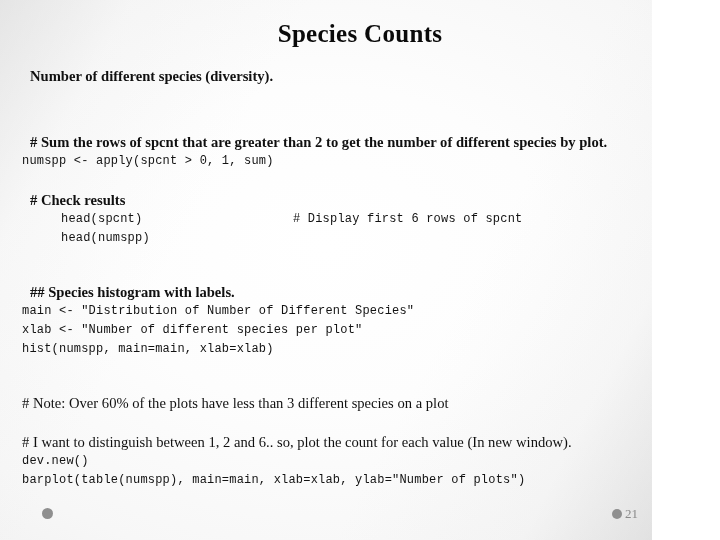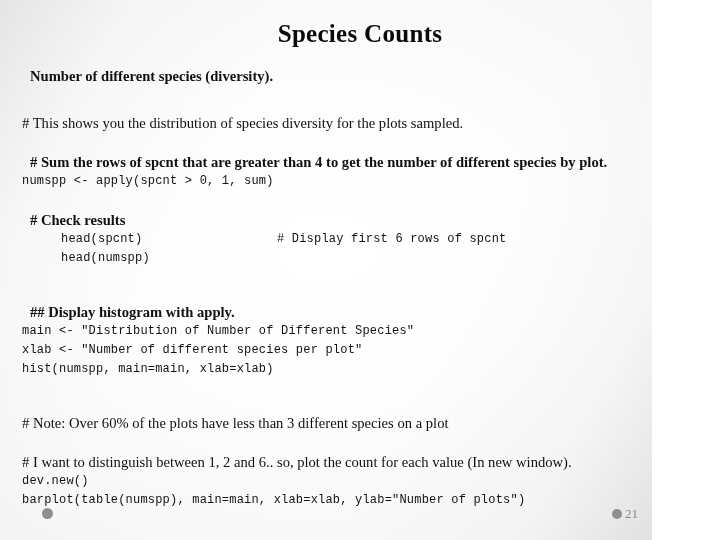--- a/index.html
+++ b/index.html
@@ -90,20 +90,21 @@
     display: flex;
     align-items: baseline;
   }
   .two-col .c1 {
     width: 216px;
     flex: 0 0 216px;
     margin-left: 39px;
   }
   .two-col .c2 {
     flex: 1 1 auto;
+    margin-left: 16px;
   }
 
   .footer-bullet {
     position: absolute;
     left: 42px;
     top: 508px;
     width: 11px;
     height: 11px;
     border-radius: 50%;
     background: #8f8f8f;
@@ -136,42 +137,41 @@
 <div id="slide">
 
   <div class="title">Species Counts</div>
 
   <div class="body-area">
 
     <div class="ln b">Number of different species (diversity).</div>
 
     <div class="gap-l"></div>
 
-    <div class="ln"># This shows you the distribution of species diversity for the plots sampled.</div>
 
     <div class="gap-m"></div>
 
-    <div class="ln b"># Sum the rows of spcnt that are greater than 4 to get the number of different species by plot.</div>
+    <div class="ln b"># Sum the rows of spcnt that are greater than 2 to get the number of different species by plot.</div>
     <div class="code">numspp &lt;- apply(spcnt &gt; 0, 1, sum)</div>
 
     <div class="gap-m"></div>
 
     <div class="ln b"># Check results</div>
 
     <div class="two-col">
       <div class="code c1">head(spcnt)</div>
       <div class="code c2"># Display first 6 rows of spcnt</div>
     </div>
     <div class="two-col">
       <div class="code c1">head(numspp)</div>
     </div>
 
     <div class="gap-xl"></div>
 
-    <div class="ln b">## Display histogram with apply.</div>
+    <div class="ln b">## Species histogram with labels.</div>
     <div class="code">main &lt;- "Distribution of Number of Different Species"</div>
     <div class="code">xlab &lt;- "Number of different species per plot"</div>
     <div class="code">hist(numspp, main=main, xlab=xlab)</div>
 
     <div class="gap-xl"></div>
 
     <div class="ln"># Note: Over 60% of the plots have less than 3 different species on a plot</div>
 
     <div class="gap-m"></div>
 

